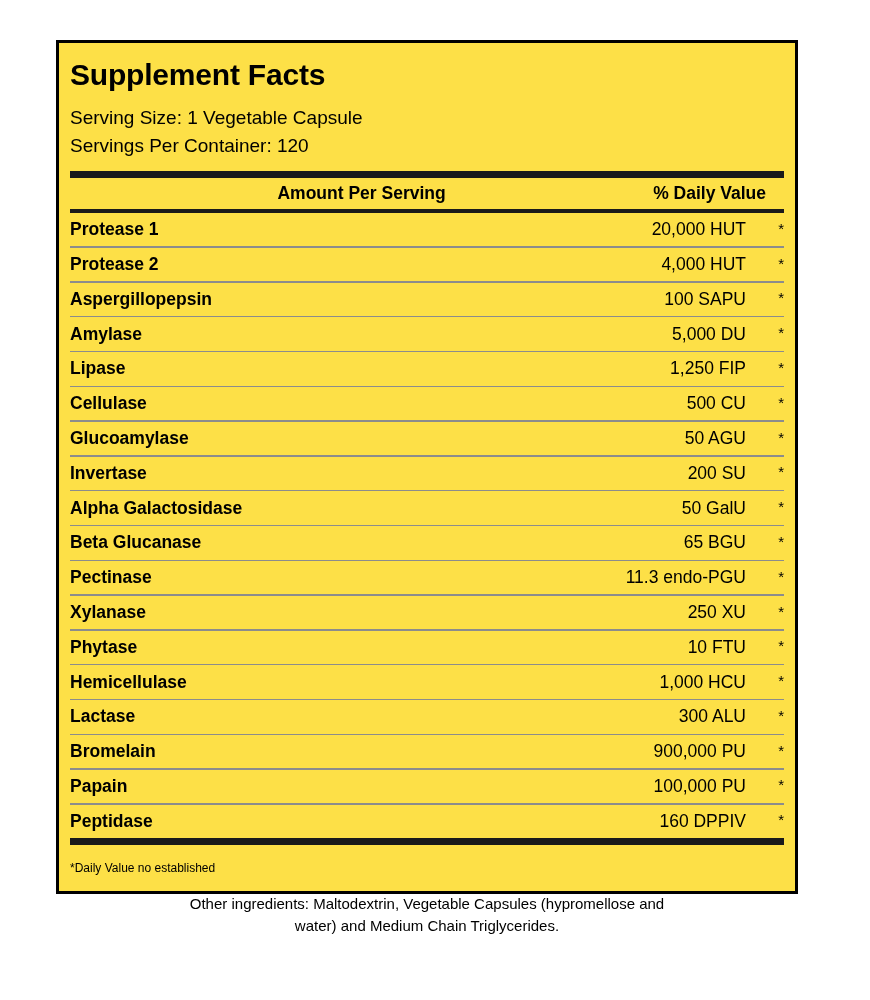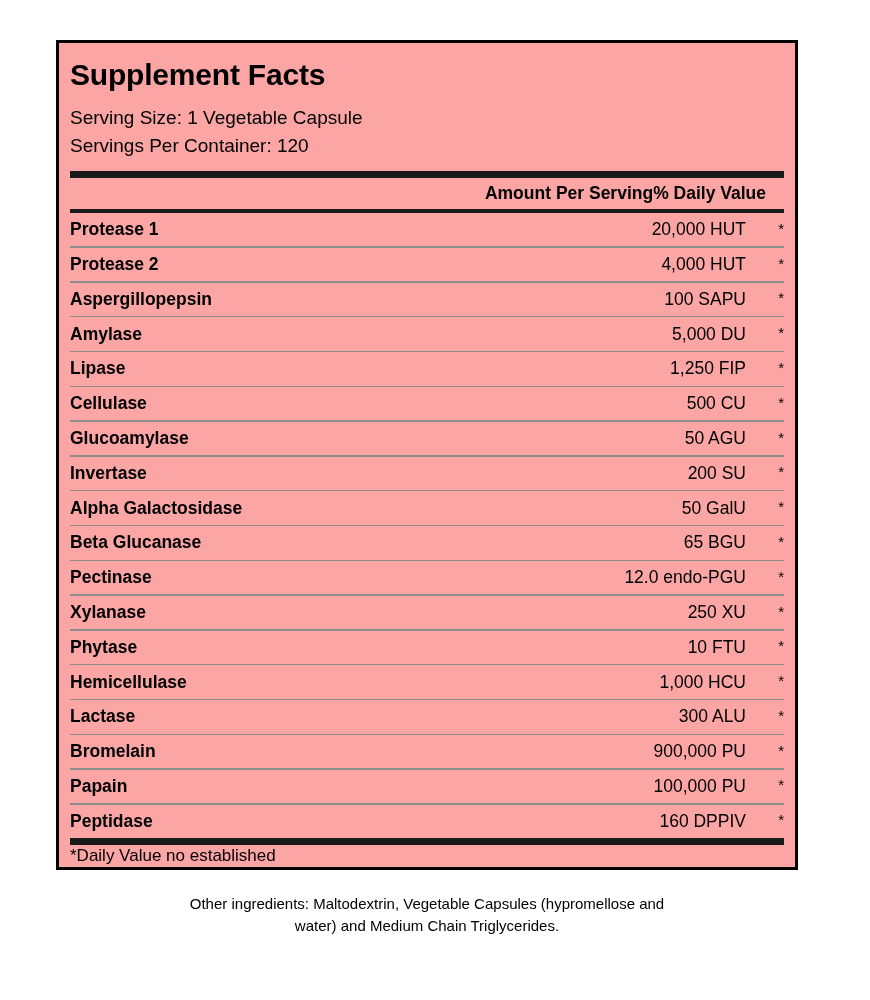--- a/index.html
+++ b/index.html
@@ -23,21 +23,21 @@
   }
 
   
   .panel {
     position: absolute;
     left: 56px;
     top: 40px;
     width: 742px;
     box-sizing: border-box;
     border: 3px solid #000000;
-    background: #fca5a5;
+    background: #fde047;
     padding: 0;
   }
 
   .panel-inner {
     padding: 0 11px 0 11px;
   }
 
   .title {
     font-size: 30px;
     font-weight: bold;
@@ -77,21 +77,21 @@
   
   .hdr-row {
     display: flex;
     align-items: center;
     font-size: 17.5px;
     font-weight: bold;
     height: 31px;
   }
   .hdr-left {
     flex: 1 1 auto;
-    text-align: right;
+    text-align: center;
   }
   .hdr-right {
     flex: 0 0 auto;
     text-align: right;
     padding-right: 18px;
   }
 
   
   .nrow {
     display: flex;
@@ -113,22 +113,22 @@
   }
   .n-dv {
     flex: 0 0 38px;
     text-align: right;
     font-size: 15px;
     line-height: 1;
     padding-bottom: 3px;
   }
 
   .footnote {
-    font-size: 17px;
-    height: 22px;
+    font-size: 12px;
+    height: 46px;
     display: flex;
     align-items: center;
   }
 
   
   .other-ing {
     position: absolute;
     left: 56px;
     top: 893px;
     width: 742px;
@@ -217,21 +217,21 @@
           </div>
           <div class="rule-thin"></div>
           <div class="nrow">
             <div class="n-name">Beta Glucanase</div>
             <div class="n-amount">65 BGU</div>
             <div class="n-dv">*</div>
           </div>
           <div class="rule-thin"></div>
           <div class="nrow">
             <div class="n-name">Pectinase</div>
-            <div class="n-amount">12.0 endo-PGU</div>
+            <div class="n-amount">11.3 endo-PGU</div>
             <div class="n-dv">*</div>
           </div>
           <div class="rule-thin"></div>
           <div class="nrow">
             <div class="n-name">Xylanase</div>
             <div class="n-amount">250 XU</div>
             <div class="n-dv">*</div>
           </div>
           <div class="rule-thin"></div>
           <div class="nrow">

